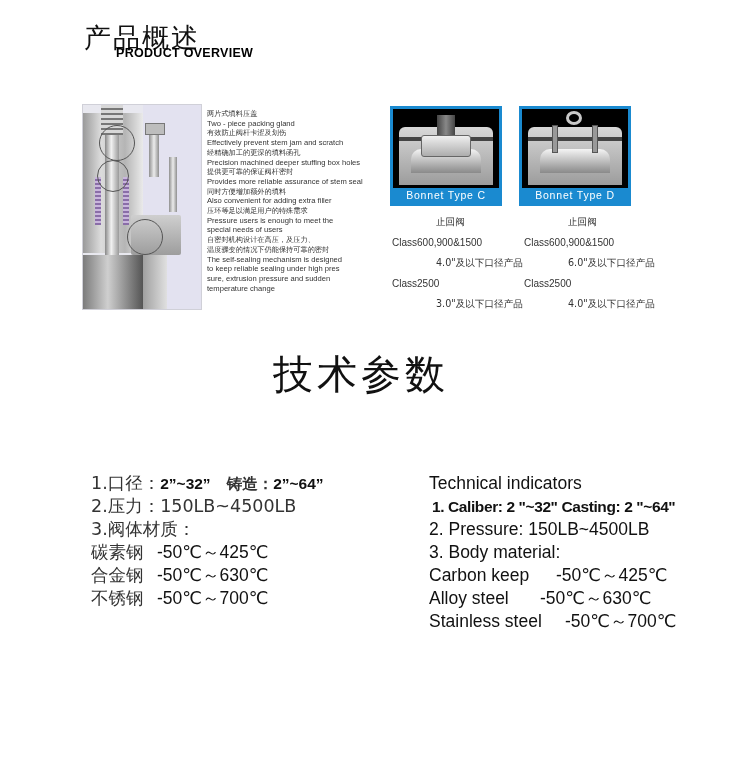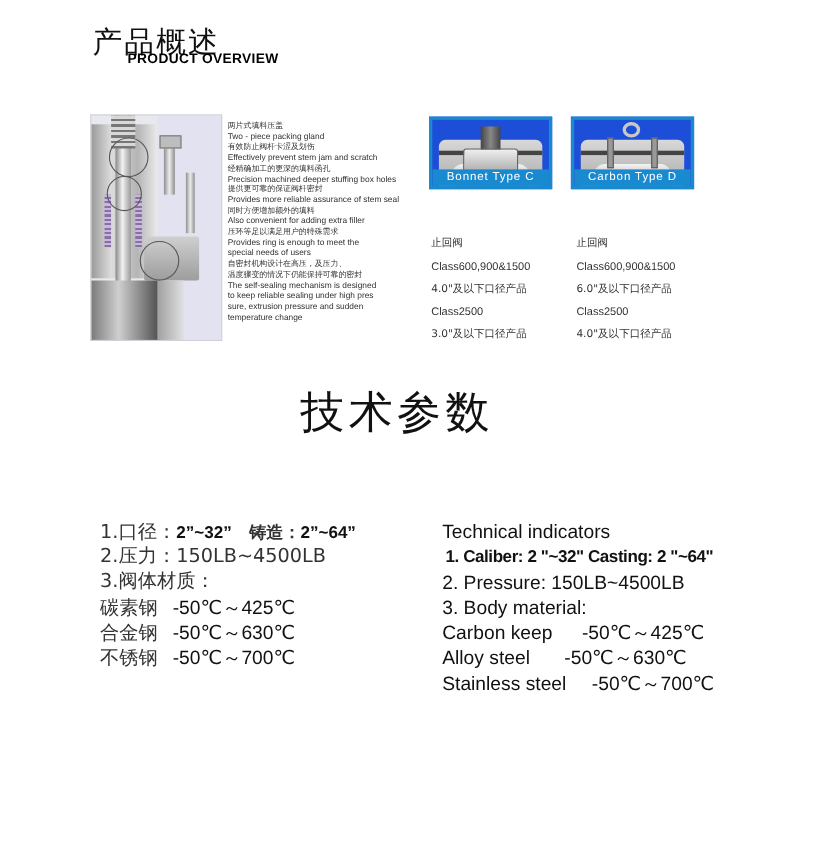--- a/index.html
+++ b/index.html
@@ -29,34 +29,34 @@
   .illus .ring { position:absolute; border:1px solid #555; border-radius:50%; }
   .illus .r1 { left:16px; top:20px; width:34px; height:34px; }
   .illus .r2 { left:14px; top:55px; width:30px; height:30px; }
   .illus .r3 { left:44px; top:114px; width:34px; height:34px; }
 
   
   .feat { left:207px; top:109px; font-size:7.6px; line-height:9.7px; color:#333; white-space:nowrap; }
   .feat .cn { font-family:"DejaVu Sans", sans-serif; font-size:7.2px; }
 
   
-  .bonnet { width:112px; height:66px; border:3px solid #1a8ad0; background:#1d4ed8; overflow:hidden; box-sizing:border-box; }
+  .bonnet { width:112px; height:100px; border:3px solid #1a8ad0; background:#000000; overflow:hidden; box-sizing:border-box; }
   .bonnet .label { position:absolute; left:0; right:0; bottom:0; height:15px; background:#1a8ad0; color:#fff;
                    font-size:10.5px; text-align:center; line-height:15px; letter-spacing:0.8px; }
   .bonnet .body { position:absolute; left:6px; right:6px; top:18px; height:58px; background:linear-gradient(180deg,#d8d8d8,#9c9c9c); border-radius:6px 6px 0 0; }
   .bonnet .cavity { position:absolute; left:18px; right:18px; top:40px; height:24px; background:linear-gradient(180deg,#f4f4f4,#8a8a8a); border-radius:10px 10px 0 0; }
   .bonnet .cap { position:absolute; left:28px; right:28px; top:26px; height:20px; background:linear-gradient(180deg,#efefef,#adadad); border:1px solid #666; border-radius:3px; }
   .bonnet .top { position:absolute; left:44px; width:18px; top:6px; height:22px; background:linear-gradient(90deg,#444,#888,#444); }
   .bonnet .eye { position:absolute; left:44px; top:2px; width:16px; height:14px; border:3px solid #c8c8c8; border-radius:50%; box-sizing:border-box; }
   .bonnet .lip { position:absolute; left:6px; right:6px; top:28px; height:4px; background:#444; }
   .bonnet .studL, .bonnet .studR { position:absolute; top:16px; width:4px; height:26px; background:#999; border:1px solid #555; }
   .bonnet .studL { left:30px; } .bonnet .studR { right:30px; }
 
   .spec { font-size:10px; color:#333; line-height:20.5px; white-space:nowrap; }
-  .spec .cn { font-family:"DejaVu Sans", sans-serif; font-size:9.6px; }
+  .spec .cn { font-family:"DejaVu Sans", sans-serif; font-size:9.6px;margin-left:44px; }
 
   
   .section-title { left:273px; top:347px; font-size:40px; color:#111; letter-spacing:4px; font-family:"DejaVu Sans", sans-serif; font-weight:normal; }
 
   
   .tech { font-size:17.5px; line-height:23px; color:#111; white-space:nowrap; }
   .tech .cn { font-family:"DejaVu Sans", sans-serif; font-weight:normal; color:#333; }
   .tech .row { height:23px; }
   .tech .gap1 { display:inline-block; width:16px; }
   .tech .bold-narrow { font-family:"Liberation Sans Narrow","Liberation Sans",sans-serif; font-weight:bold; font-size:15.5px; letter-spacing:-0.4px; }
@@ -91,21 +91,21 @@
   <div>Two - piece packing gland</div>
   <div class="cn">有效防止阀杆卡涩及划伤</div>
   <div>Effectively prevent stem jam and scratch</div>
   <div class="cn">经精确加工的更深的填料函孔</div>
   <div>Precision machined deeper stuffing box holes</div>
   <div class="cn">提供更可靠的保证阀杆密封</div>
   <div>Provides more reliable assurance of stem seal</div>
   <div class="cn">同时方便增加额外的填料</div>
   <div>Also convenient for adding extra filler</div>
   <div class="cn">压环等足以满足用户的特殊需求</div>
-  <div>Provides ring is enough to meet the</div>
+  <div>Pressure users is enough to meet the</div>
   <div>special needs of users</div>
   <div class="cn">自密封机构设计在高压，及压力、</div>
   <div class="cn">温度骤变的情况下仍能保持可靠的密封</div>
   <div>The self-sealing mechanism is designed</div>
   <div> to keep reliable sealing under high pres</div>
   <div>sure, extrusion pressure and sudden</div>
   <div>temperature change</div>
 </div>
 
 <div class="abs bonnet" style="left:390px; top:106px;">
@@ -124,21 +124,21 @@
   <div class="cn">3.0"及以下口径产品</div>
 </div>
 
 <div class="abs bonnet" style="left:519px; top:106px;">
   <div class="body"></div>
   <div class="cavity"></div>
   <div class="lip"></div>
   <div class="eye"></div>
   <div class="studL"></div>
   <div class="studR"></div>
-  <div class="label">Carbon Type D</div>
+  <div class="label">Bonnet Type D</div>
 </div>
 <div class="abs spec" style="left:524px; top:212px;">
   <div class="cn">止回阀</div>
   <div>Class600,900&amp;1500</div>
   <div class="cn">6.0"及以下口径产品</div>
   <div>Class2500</div>
   <div class="cn">4.0"及以下口径产品</div>
 </div>
 
 <div class="abs section-title">技术参数</div>
@@ -147,21 +147,21 @@
   <div class="row">
     <span class="cn">1.口径：</span><span class="b">2”~32”</span><span class="gap1"></span><span class="cn b">铸造：</span><span class="b">2”~64”</span>
   </div>
   <div class="row cn">2.压力：150LB~4500LB</div>
   <div class="row cn">3.阀体材质：</div>
   <div class="row"><span class="cn" style="display:inline-block;width:66px;">碳素钢</span><span>-50℃～425℃</span></div>
   <div class="row"><span class="cn" style="display:inline-block;width:66px;">合金钢</span><span>-50℃～630℃</span></div>
   <div class="row"><span class="cn" style="display:inline-block;width:66px;">不锈钢</span><span>-50℃～700℃</span></div>
 </div>
 
-<div class="abs tech" style="left:402px; top:472px;">
+<div class="abs tech" style="left:429px; top:472px;">
   <div class="row">Technical indicators</div>
   <div class="row bold-narrow" style="padding-left:3px;">1. Caliber: 2 "~32" Casting: 2 "~64"</div>
   <div class="row">2. Pressure: 150LB~4500LB</div>
   <div class="row">3. Body material:</div>
   <div class="row"><span style="display:inline-block;width:127px;">Carbon keep</span><span>-50℃～425℃</span></div>
   <div class="row"><span style="display:inline-block;width:111px;">Alloy steel</span><span>-50℃～630℃</span></div>
   <div class="row"><span style="display:inline-block;width:136px;">Stainless steel</span><span>-50℃～700℃</span></div>
 </div>
 
 </body></html>

